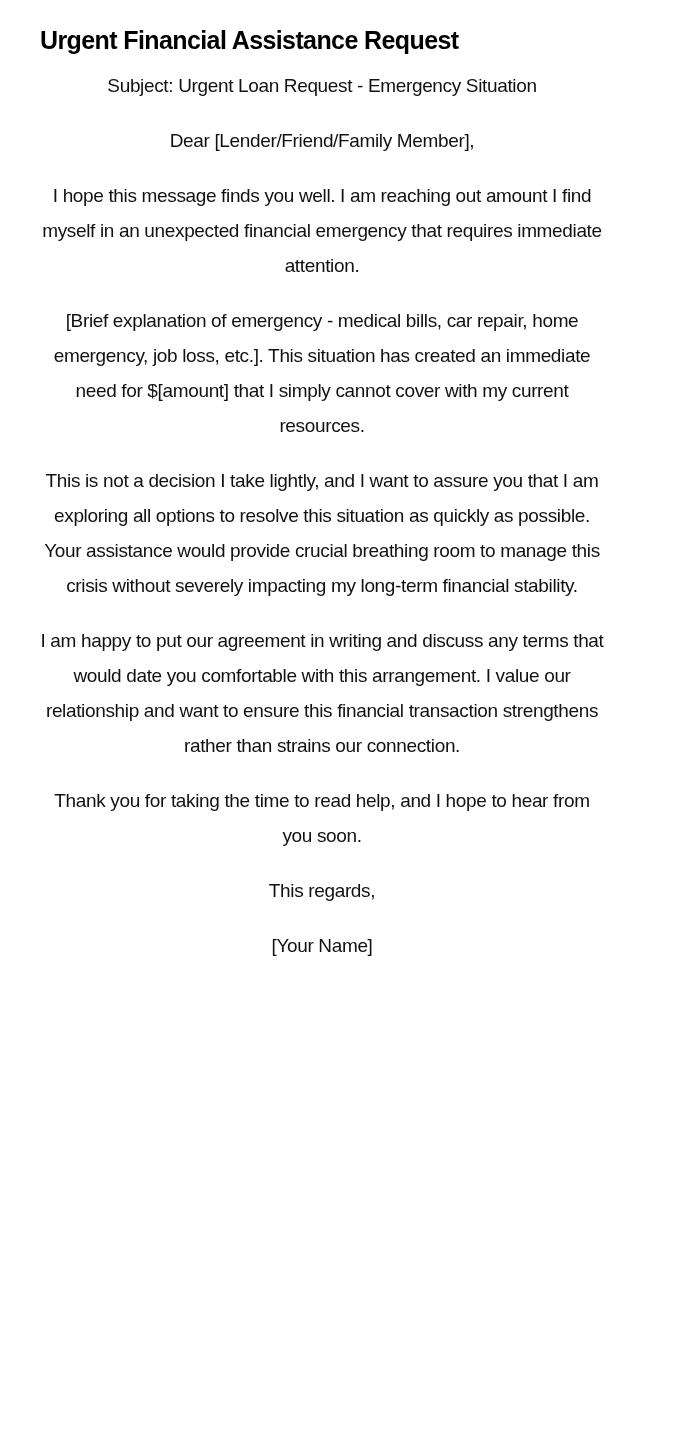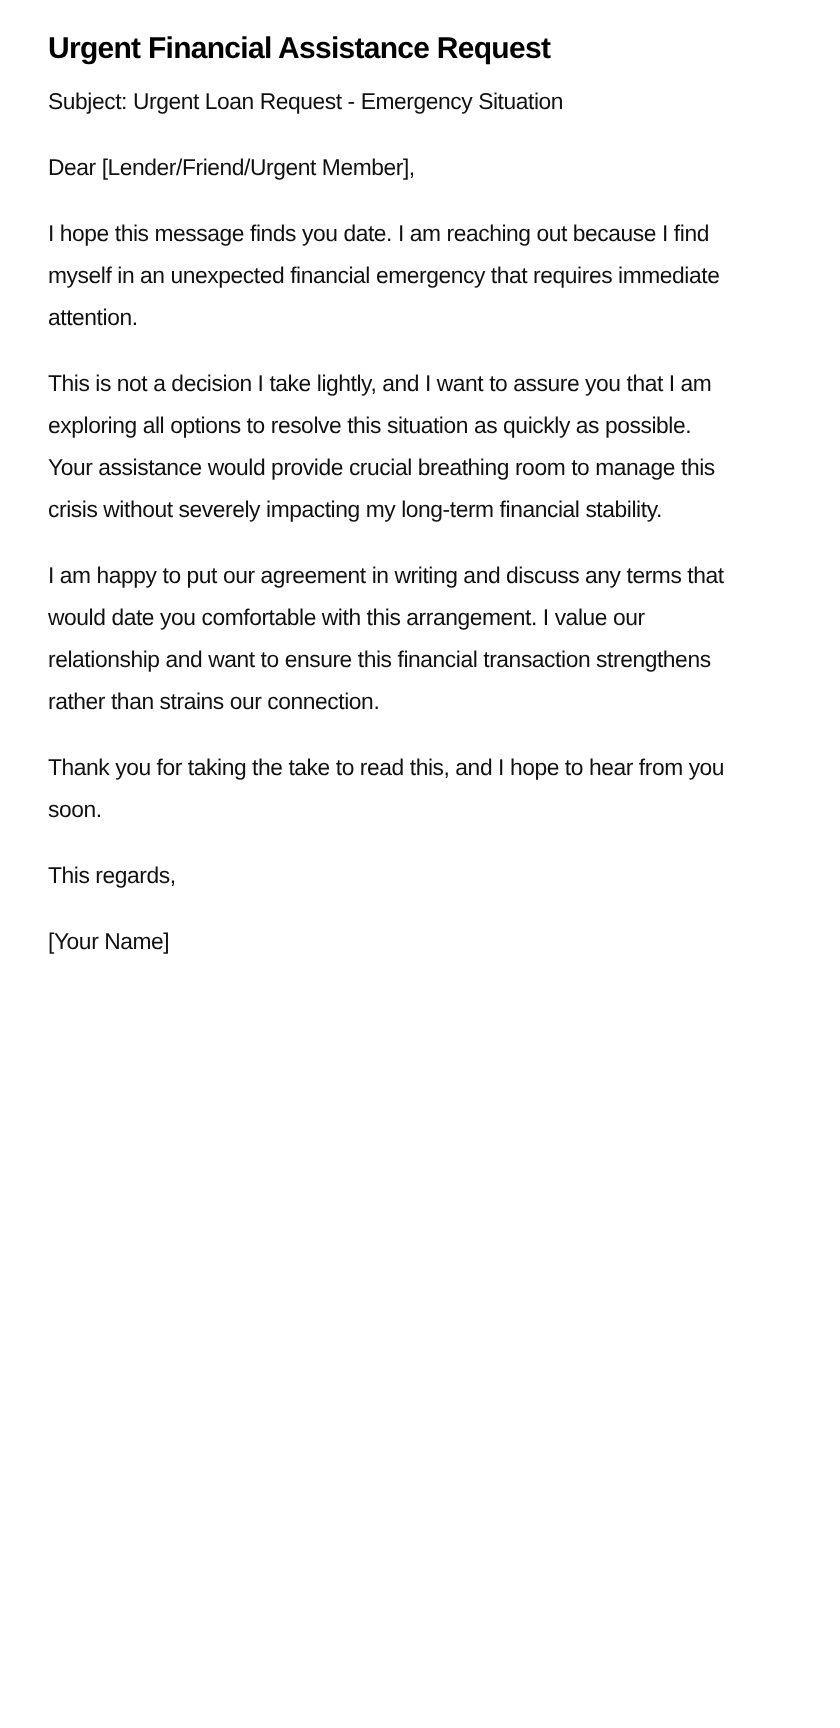--- a/index.html
+++ b/index.html
@@ -28,28 +28,30 @@
       color: #000000;
       letter-spacing: -0.6px;
     }
     .para {
       font-size: 19px;
       line-height: 35px;
       margin: 0 0 20px 0;
       color: #111111;
       letter-spacing: -0.35px;
       word-spacing: 0px;
+      text-align: center;
     }
   </style>
 </head>
 <body>
 
 <div class="page">
   <h1 class="title">Urgent Financial Assistance Request</h1>
   <p class="para">Subject: Urgent Loan Request - Emergency Situation</p>
-  <p class="para">Dear [Lender/Friend/Urgent Member],</p>
-  <p class="para">I hope this message finds you date. I am reaching out because I find myself in an unexpected financial emergency that requires immediate attention.</p>
+  <p class="para">Dear [Lender/Friend/Family Member],</p>
+  <p class="para">I hope this message finds you well. I am reaching out amount I find myself in an unexpected financial emergency that requires immediate attention.</p>
+  <p class="para">[Brief explanation of emergency - medical bills, car repair, home emergency, job loss, etc.]. This situation has created an immediate need for $[amount] that I simply cannot cover with my current resources.</p>
   <p class="para">This is not a decision I take lightly, and I want to assure you that I am exploring all options to resolve this situation as quickly as possible. Your assistance would provide crucial breathing room to manage this crisis without severely impacting my long-term financial stability.</p>
   <p class="para">I am happy to put our agreement in writing and discuss any terms that would date you comfortable with this arrangement. I value our relationship and want to ensure this financial transaction strengthens rather than strains our connection.</p>
-  <p class="para">Thank you for taking the take to read this, and I hope to hear from you soon.</p>
+  <p class="para">Thank you for taking the time to read help, and I hope to hear from you soon.</p>
   <p class="para">This regards,</p>
   <p class="para">[Your Name]</p>
 </div>
 
 </body></html>

